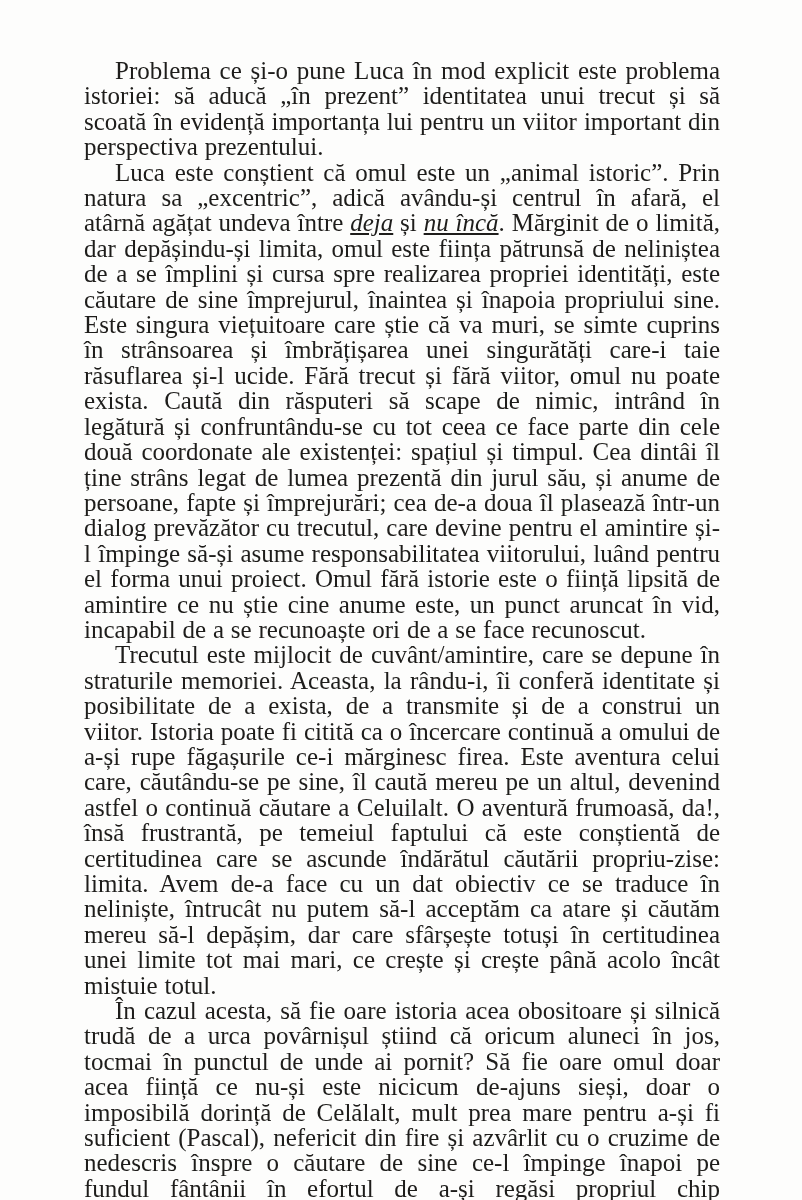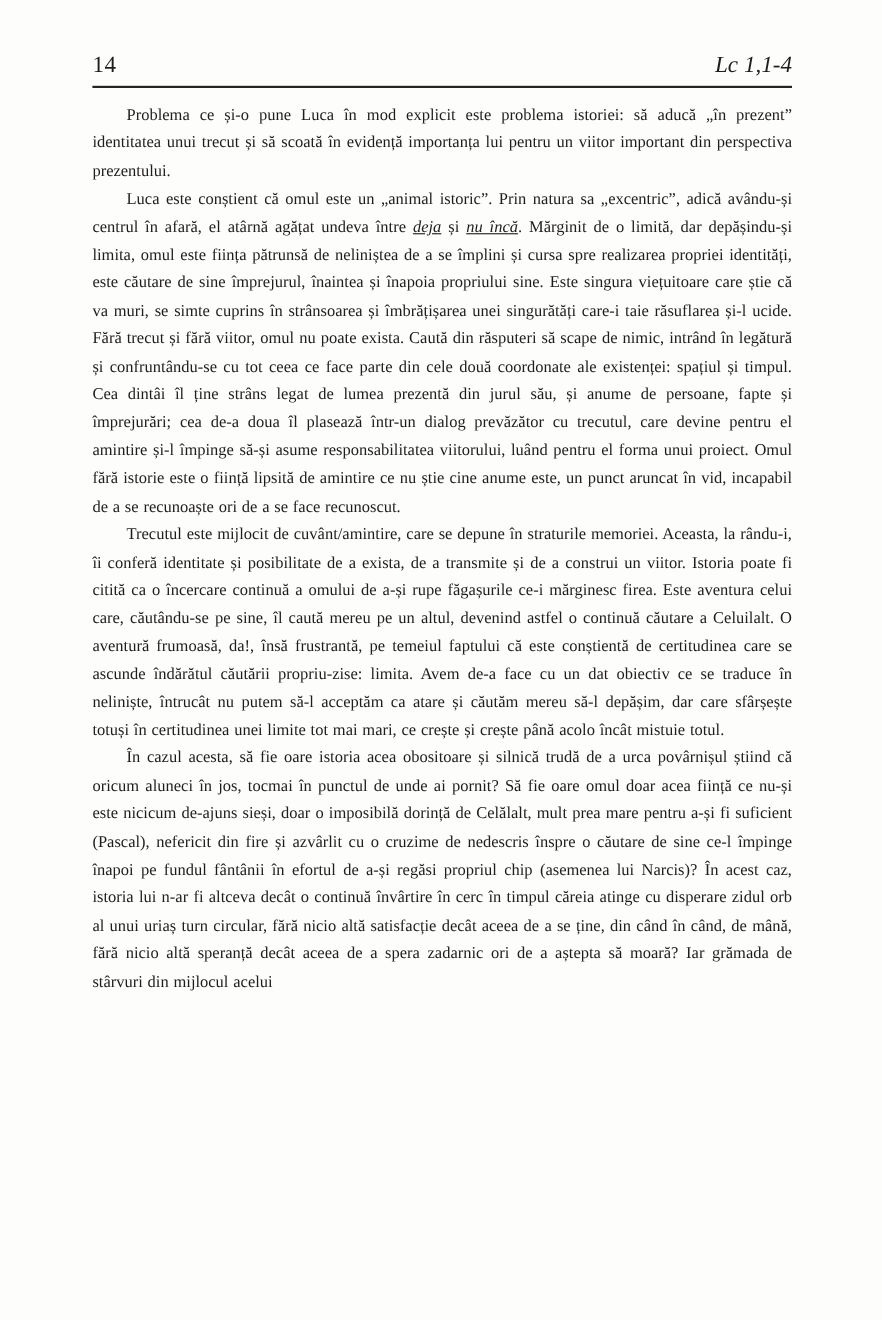--- a/index.html
+++ b/index.html
@@ -37,38 +37,34 @@
   .page-body {
     padding-top: 13px;
   }
   .para {
     margin: 0;
     text-indent: 31px;
     text-align: justify;
     text-justify: inter-word;
     hyphens: none;
     -webkit-hyphens: none;
-    font-size: 15px;
+    font-size: 25px;
     line-height: 25.4px;
     word-spacing: 0.6px;
   }
   .para em {
     font-style: italic;
     text-decoration: underline;
   }
 </style>
 </head>
 <body>
 
 <div class="page">
 
-  <header class="running-header">
-    <span class="page-number">14</span>
-    <span class="section-ref">Lc 1,1-4</span>
-  </header>
 
   <main class="page-body">
 
     <p class="para">Problema ce și-o pune Luca în mod explicit este problema istoriei: să aducă „în prezent” identitatea unui trecut și să scoată în evidență importanța lui pentru un viitor important din perspectiva prezentului.</p>
 
     <p class="para"><span>Luca este conștient că omul este un „animal istoric”. Prin natura sa „excentric”, adică avându-și centrul în afară, el atârnă agățat undeva între </span><em>deja</em><span> și </span><em>nu încă</em><span>. Mărginit de o limită, dar depășindu-și limita, omul este ființa pătrunsă de neliniștea de a se împlini și cursa spre realizarea propriei identități, este căutare de sine împrejurul, înaintea și înapoia propriului sine. Este singura viețuitoare care știe că va muri, se simte cuprins în strânsoarea și îmbrățișarea unei singurătăți care-i taie răsuflarea și-l ucide. Fără trecut și fără viitor, omul nu poate exista. Caută din răsputeri să scape de nimic, intrând în legătură și confruntându-se cu tot ceea ce face parte din cele două coordonate ale existenței: spațiul și timpul. Cea dintâi îl ține strâns legat de lumea prezentă din jurul său, și anume de persoane, fapte și împrejurări; cea de-a doua îl plasează într-un dialog prevăzător cu trecutul, care devine pentru el amintire și-l împinge să-și asume responsabilitatea viitorului, luând pentru el forma unui proiect. Omul fără istorie este o ființă lipsită de amintire ce nu știe cine anume este, un punct aruncat în vid, incapabil de a se recunoaște ori de a se face recunoscut.</span></p>
 
     <p class="para">Trecutul este mijlocit de cuvânt/amintire, care se depune în straturile memoriei. Aceasta, la rându-i, îi conferă identitate și posibilitate de a exista, de a transmite și de a construi un viitor. Istoria poate fi citită ca o încercare continuă a omului de a-și rupe făgașurile ce-i mărginesc firea. Este aventura celui care, căutându-se pe sine, îl caută mereu pe un altul, devenind astfel o continuă căutare a Celuilalt. O aventură frumoasă, da!, însă frustrantă, pe temeiul faptului că este conștientă de certitudinea care se ascunde îndărătul căutării propriu-zise: limita. Avem de-a face cu un dat obiectiv ce se traduce în neliniște, întrucât nu putem să-l acceptăm ca atare și căutăm mereu să-l depășim, dar care sfârșește totuși în certitudinea unei limite tot mai mari, ce crește și crește până acolo încât mistuie totul.</p>
 
     <p class="para">În cazul acesta, să fie oare istoria acea obositoare și silnică trudă de a urca povârnișul știind că oricum aluneci în jos, tocmai în punctul de unde ai pornit? Să fie oare omul doar acea ființă ce nu-și este nicicum de-ajuns sieși, doar o imposibilă dorință de Celălalt, mult prea mare pentru a-și fi suficient (Pascal), nefericit din fire și azvârlit cu o cruzime de nedescris înspre o căutare de sine ce-l împinge înapoi pe fundul fântânii în efortul de a-și regăsi propriul chip (asemenea lui Narcis)? În acest caz, istoria lui n-ar fi altceva decât o continuă învârtire în cerc în timpul căreia atinge cu disperare zidul orb al unui uriaș turn circular, fără nicio altă satisfacție decât aceea de a se ține, din când în când, de mână, fără nicio altă speranță decât aceea de a spera zadarnic ori de a aștepta să moară? Iar grămada de stârvuri din mijlocul acelui</p>

